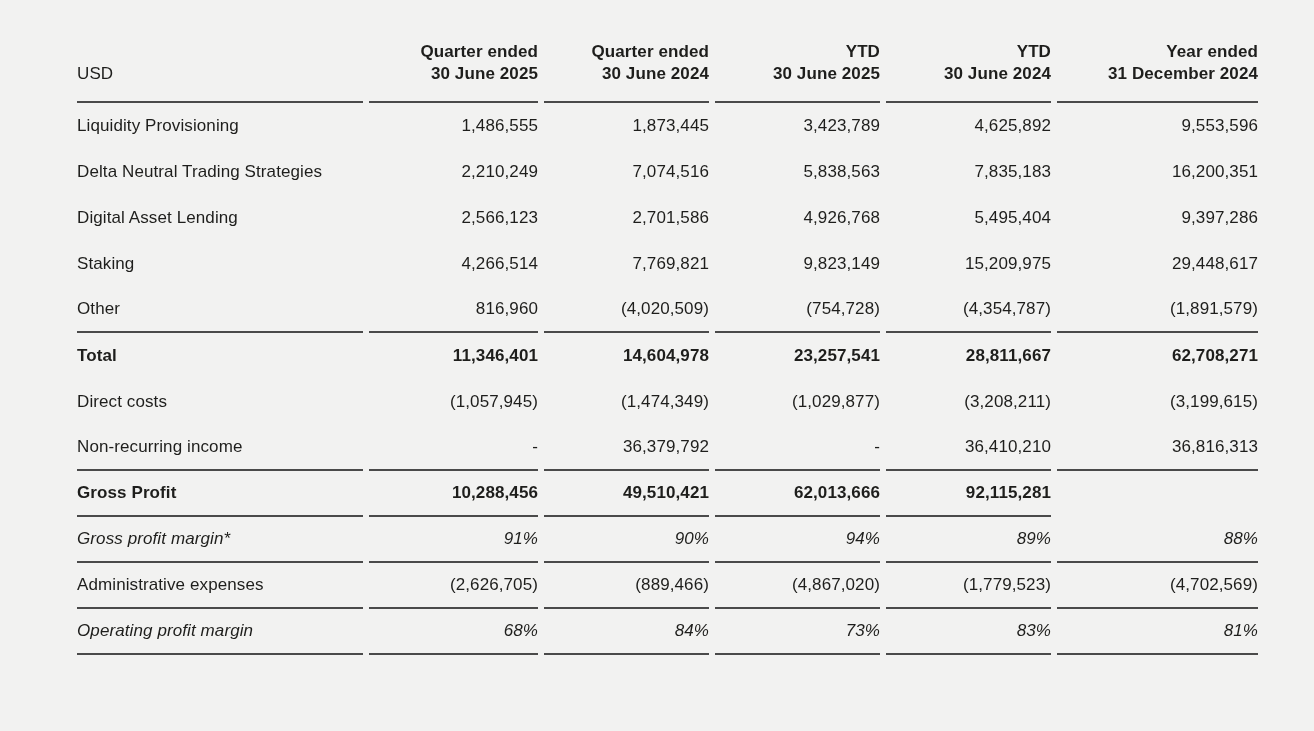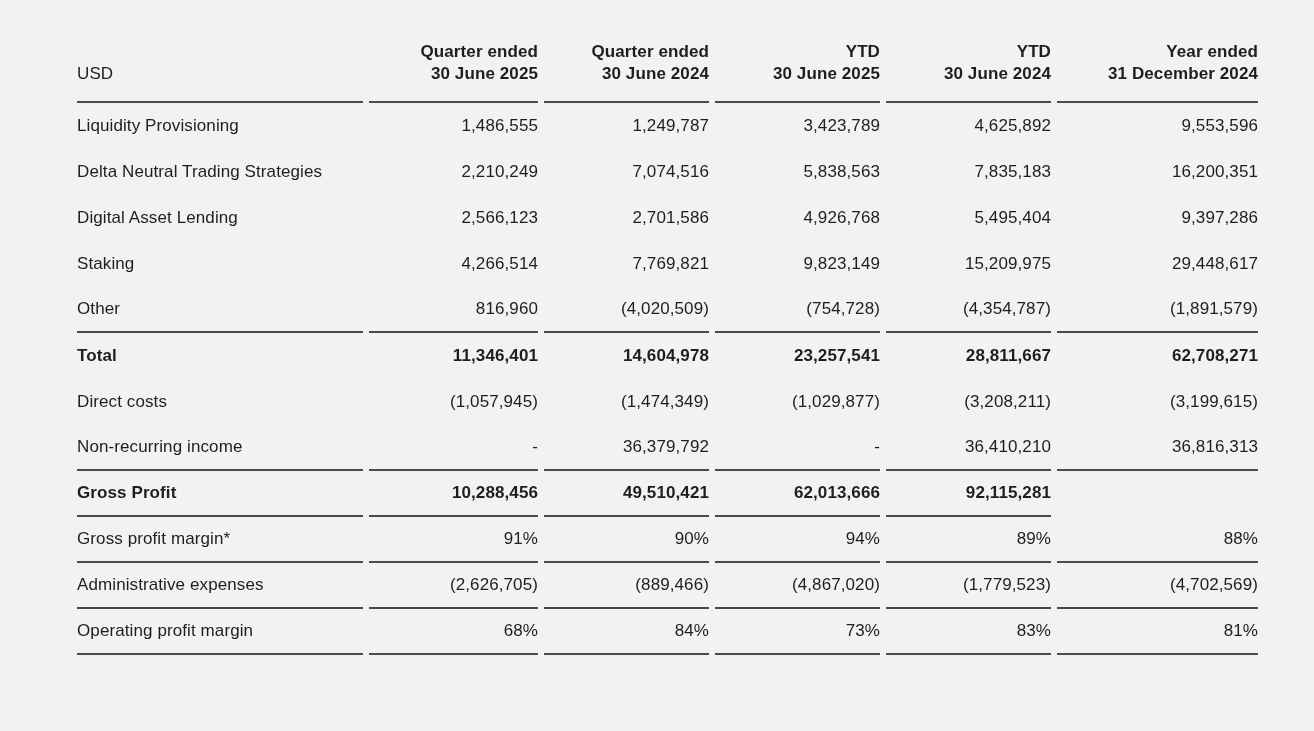--- a/index.html
+++ b/index.html
@@ -48,21 +48,21 @@
     font-weight:700;
     line-height:22px;
     border-bottom:2px solid var(--rule);
   }
   .row.header .cell.label{font-weight:400;}
   .hdr-lines{display:flex;flex-direction:column;align-items:flex-end;}
   
   .row.data{height:46px;}
   .row.rule .cell{border-bottom:2px solid var(--rule);}
   .row.bold .cell{font-weight:700;}
-  .row.italic .cell{}
+  .row.italic .cell{font-style:italic;}
 </style>
 </head>
 <body>
 
 <div class="fin-table">
 
   <div class="row header">
     <div class="cell label">USD</div>
     <div class="cell">
       <div class="hdr-lines">
@@ -92,21 +92,21 @@
       <div class="hdr-lines">
         <span>Year ended</span>
         <span>31 December 2024</span>
       </div>
     </div>
   </div>
 
   <div class="row data">
     <div class="cell label">Liquidity Provisioning</div>
     <div class="cell">1,486,555</div>
-    <div class="cell">1,249,787</div>
+    <div class="cell">1,873,445</div>
     <div class="cell">3,423,789</div>
     <div class="cell">4,625,892</div>
     <div class="cell">9,553,596</div>
   </div>
 
   <div class="row data">
     <div class="cell label">Delta Neutral Trading Strategies</div>
     <div class="cell">2,210,249</div>
     <div class="cell">7,074,516</div>
     <div class="cell">5,838,563</div>

